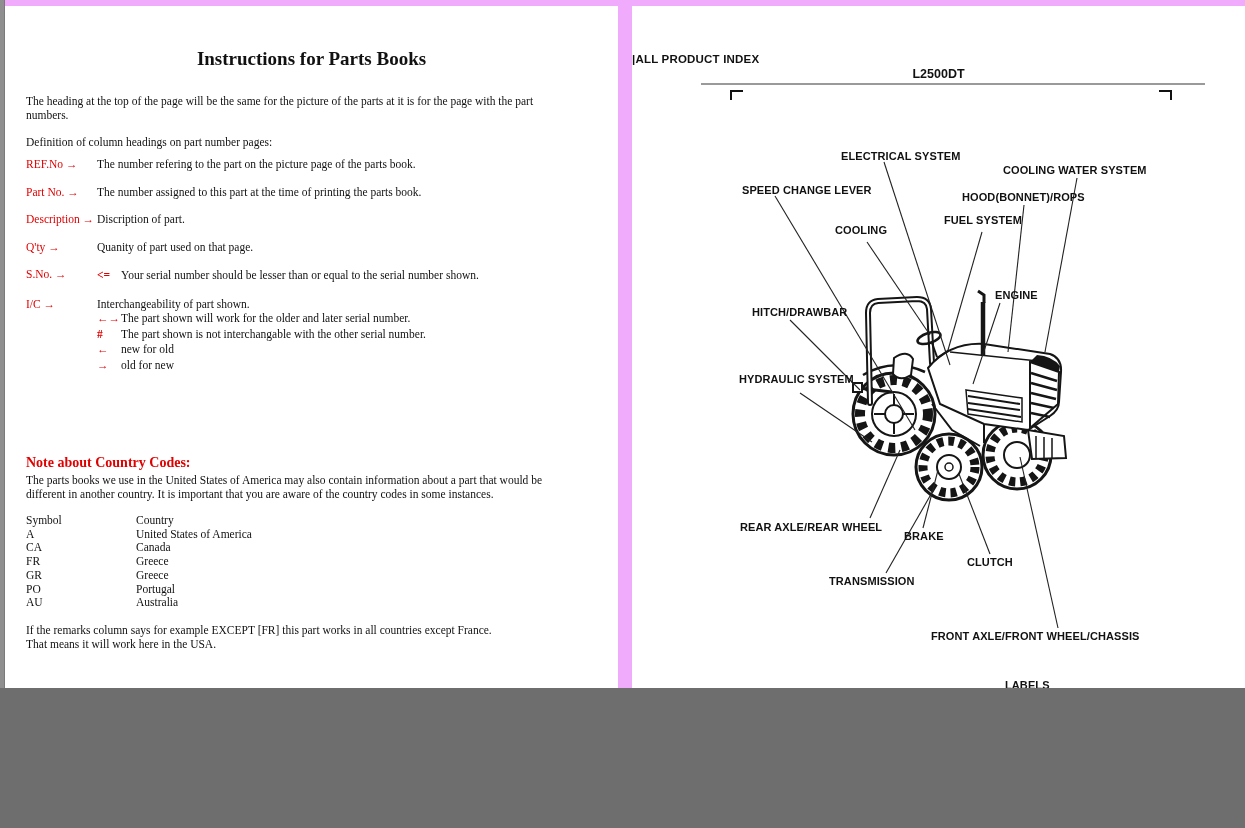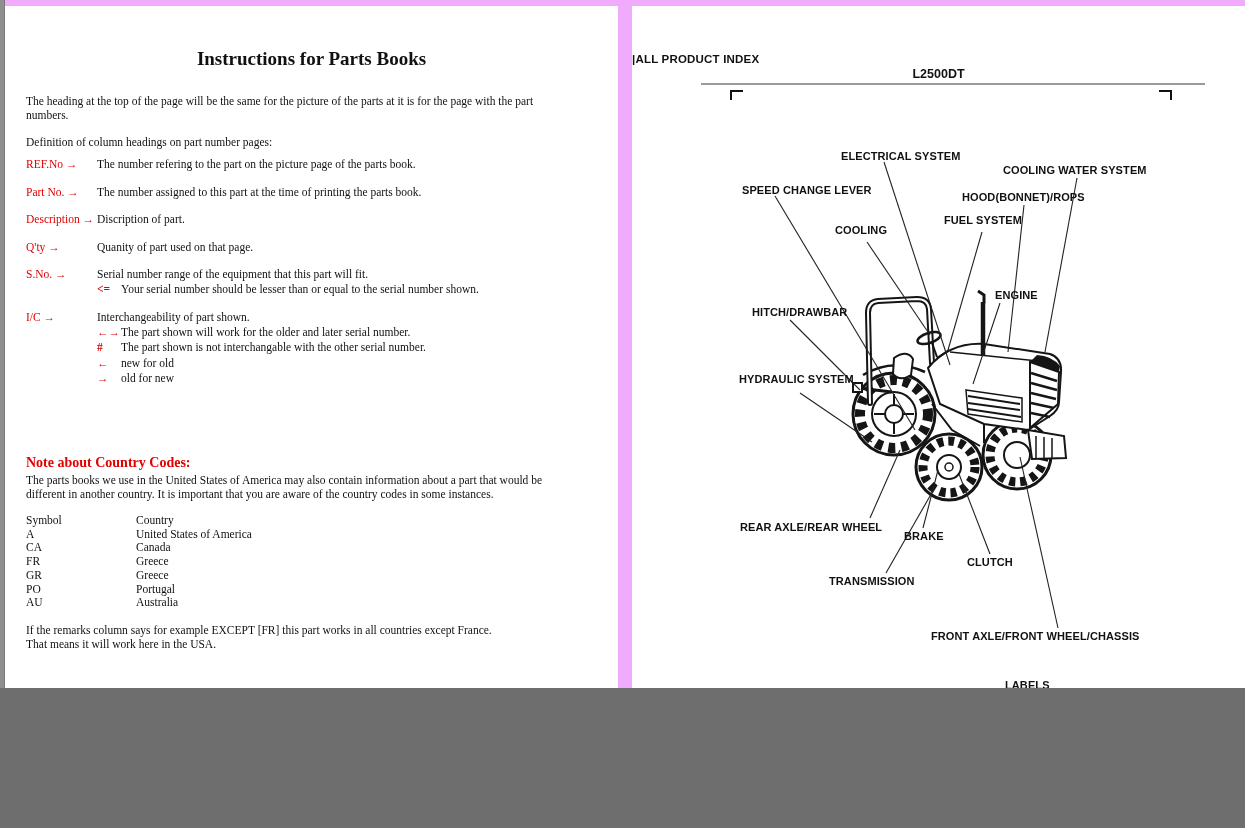--- a/index.html
+++ b/index.html
@@ -87,21 +87,20 @@
         <div class="def-row">
           <span class="def-term">Description <span class="def-arrow">→</span></span>
           <span class="def-desc">Discription of part.</span>
         </div>
         <div class="def-row">
           <span class="def-term">Q'ty <span class="def-arrow">→</span></span>
           <span class="def-desc">Quanity of part used on that page.</span>
         </div>
         <div class="def-row">
           <span class="def-term">S.No. <span class="def-arrow">→</span></span>
-          <span class="def-desc">Serial number range of the equipment that this part will fit.</span>
           <div class="def-sub"><span class="def-sym">&lt;=</span><span>Your serial number should be lesser than or equal to the serial number shown.</span></div>
         </div>
         <div class="def-row">
           <span class="def-term">I/C <span class="def-arrow">→</span></span>
           <span class="def-desc">Interchangeability of part shown.</span>
           <div class="def-sub"><span class="def-sym">←→</span><span>The part shown will work for the older and later serial number.</span></div>
           <div class="def-sub"><span class="def-sym">#</span><span>The part shown is not interchangable with the other serial number.</span></div>
           <div class="def-sub"><span class="def-sym">←</span><span>new for old</span></div>
           <div class="def-sub"><span class="def-sym">→</span><span>old for new</span></div>
         </div>

